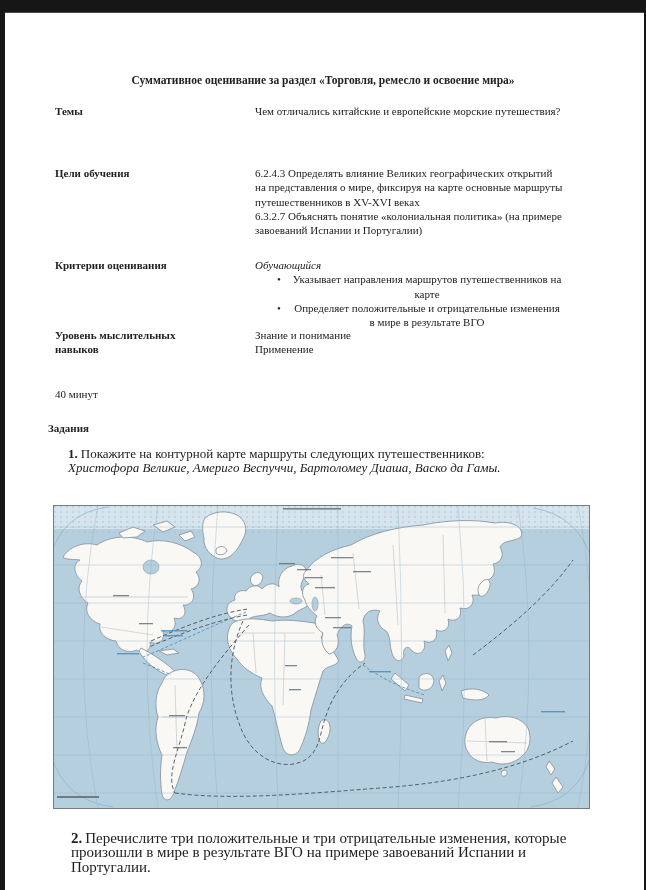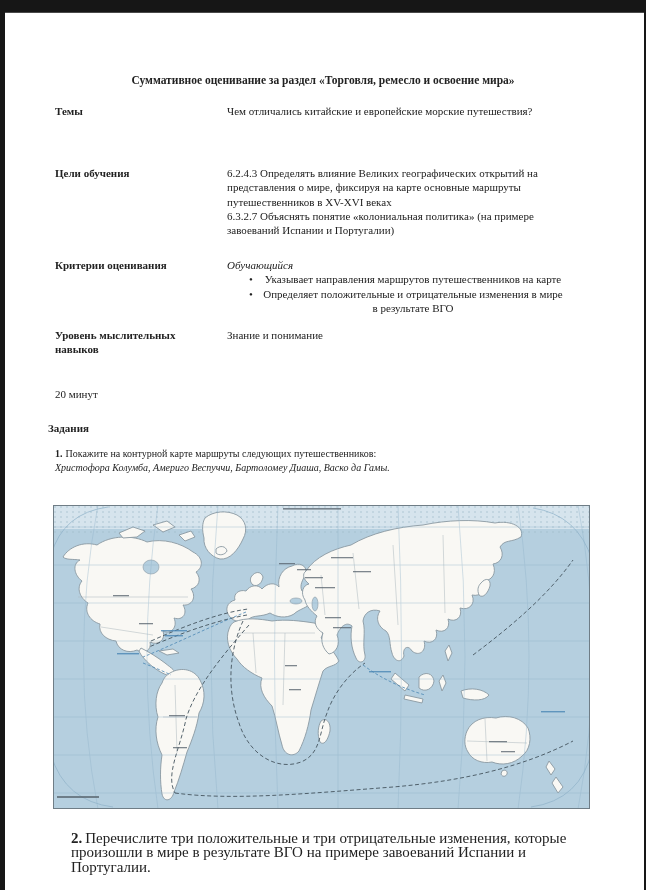--- a/index.html
+++ b/index.html
@@ -12,36 +12,36 @@
   body{width:646px;height:890px;position:relative;background:#ffffff;overflow:hidden;
        font-family:"Liberation Serif", serif;color:var(--c-text);}
   .letterbox-top{position:absolute;left:0;top:0;width:646px;height:12px;
        background:var(--c-bar);border-bottom:1px solid #4a4a4a;z-index:5;}
   .letterbox-left{position:absolute;left:0;top:0;width:5px;height:890px;background:var(--c-bar);z-index:5;}
   .letterbox-right{position:absolute;right:0;top:0;width:2px;height:890px;background:var(--c-bar);z-index:5;}
 
   .doc-title{position:absolute;left:40px;top:73px;width:566px;text-align:center;
        font-weight:bold;font-size:11.5px;line-height:14px;}
 
-  .row{position:absolute;left:55px;width:508px;font-size:11px;line-height:14.3px;display:flex;}
+  .row{position:absolute;left:55px;width:508px;font-size:11px;line-height:14.3px;display:flex;gap:28px;}
   .lbl{width:172px;flex:0 0 172px;font-weight:bold;box-sizing:border-box;padding-right:10px;}
   .lbl-narrow{display:block;width:132px;}
   .val{width:336px;flex:1;}
   #row-themes{top:104px;}
   #row-goals{top:166px;}
   #row-criteria{top:258px;}
   #row-skills{top:328px;}
   #row-time{top:387px;}
   .italic{font-style:italic;}
   .b-row{display:flex;margin-left:22px;}
   .b-dot{width:14px;flex:0 0 14px;}
   .b-text{flex:1;text-align:center;}
 
   .tasks-heading{position:absolute;left:48px;top:421px;font-weight:bold;font-size:11px;line-height:14px;}
-  .task1{position:absolute;left:55px;top:447px;width:524px;font-size:10px;line-height:14.3px;}
+  .task1{position:absolute;left:68px;top:447px;width:524px;font-size:13px;line-height:14.3px;}
   .task2{position:absolute;left:71px;top:831px;width:528px;font-size:15px;line-height:14.3px;}
   .task-num{font-weight:bold;margin-right:3px;}
 
   .map-wrap{position:absolute;left:53px;top:505px;width:537px;height:304px;}
   .map-wrap svg{display:block;}
 </style>
 </head>
 <body>
 
 <div class="letterbox-top"></div>
@@ -79,32 +79,33 @@
     </div>
   </div>
 </div>
 
 <div class="row" id="row-skills">
   <div class="lbl">
     <span class="lbl-narrow">Уровень мыслительных навыков</span>
   </div>
   <div class="val">
     <div>Знание и понимание</div>
+    <div>Применение</div>
   </div>
 </div>
 
 <div class="row" id="row-time">
-  <div class="val">20 минут</div>
+  <div class="val">40 минут</div>
 </div>
 
 <div class="tasks-heading">Задания</div>
 
 <div class="task1">
   <span class="task-num">1.</span><span>Покажите на контурной карте маршруты следующих путешественников:</span>
-  <div class="italic">Христофора Колумба, Америго Веспуччи, Бартоломеу Диаша, Васко да Гамы.</div>
+  <div class="italic">Христофора Великие, Америго Веспуччи, Бартоломеу Диаша, Васко да Гамы.</div>
 </div>
 
 <div class="map-wrap">
   <svg width="537" height="304" viewBox="0 0 537 304" xmlns="http://www.w3.org/2000/svg">
     <defs>
       <pattern id="dots" width="6" height="5" patternUnits="userSpaceOnUse">
         <circle cx="2" cy="2" r="0.8" fill="#9fbccb"></circle>
       </pattern>
     </defs>
 

